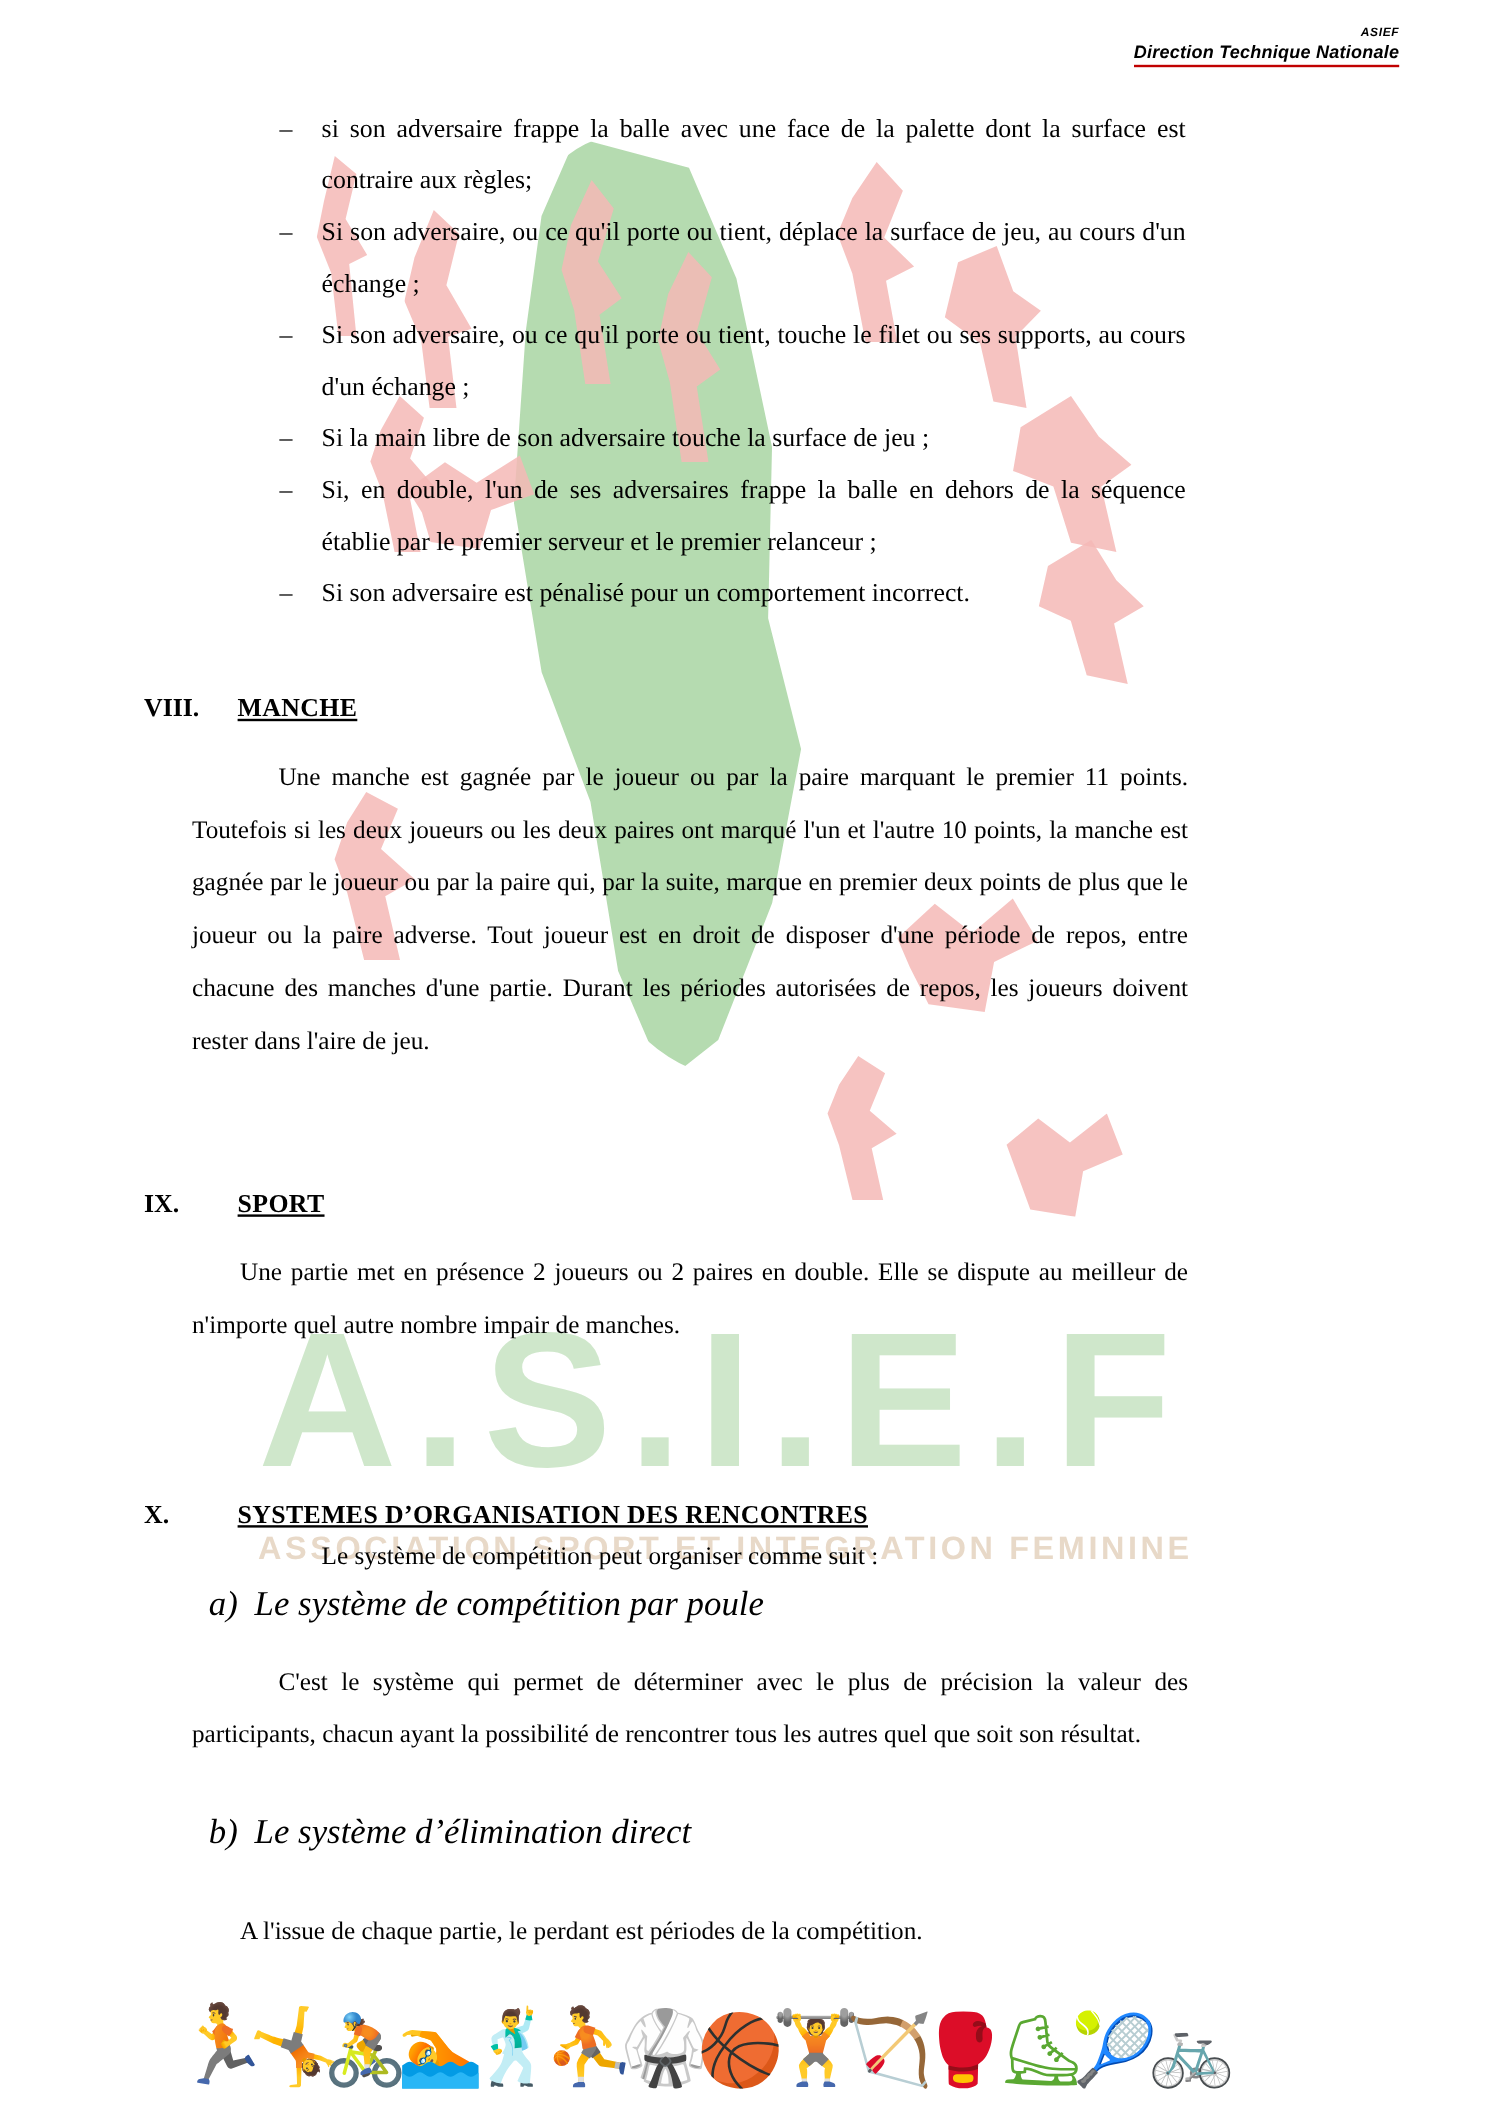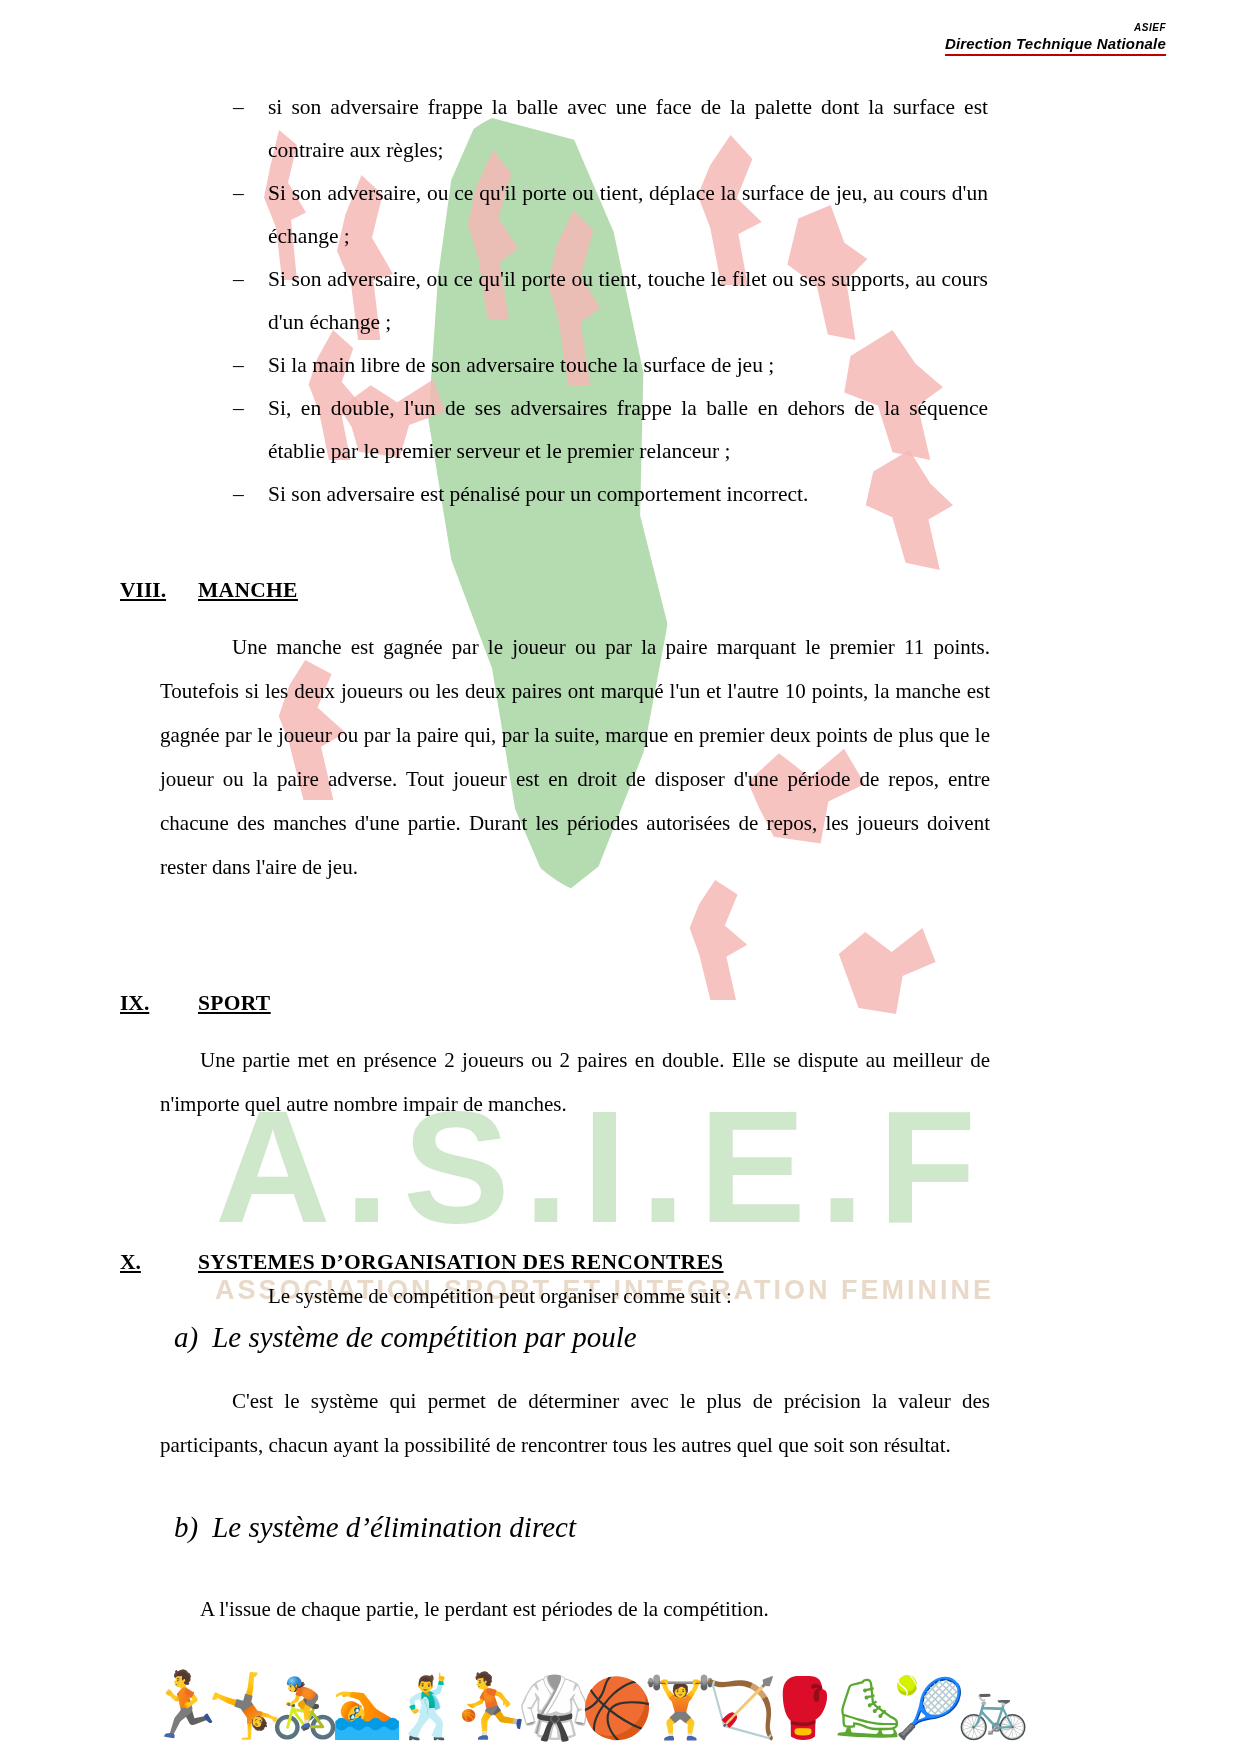--- a/index.html
+++ b/index.html
@@ -125,21 +125,20 @@
 
   .sec {
     margin-left: 120px;
     width: 870px;
   }
   .sec-head {
     display: flex;
     align-items: flex-start;
     font-weight: bold;
     font-size: 21.5px;
-    text-decoration: underline;
   }
   .sec-num {
     width: 78px;
     flex: 0 0 78px;
   }
   .sec-title {
     text-decoration: underline;
     letter-spacing: .3px;
   }
   .para {

